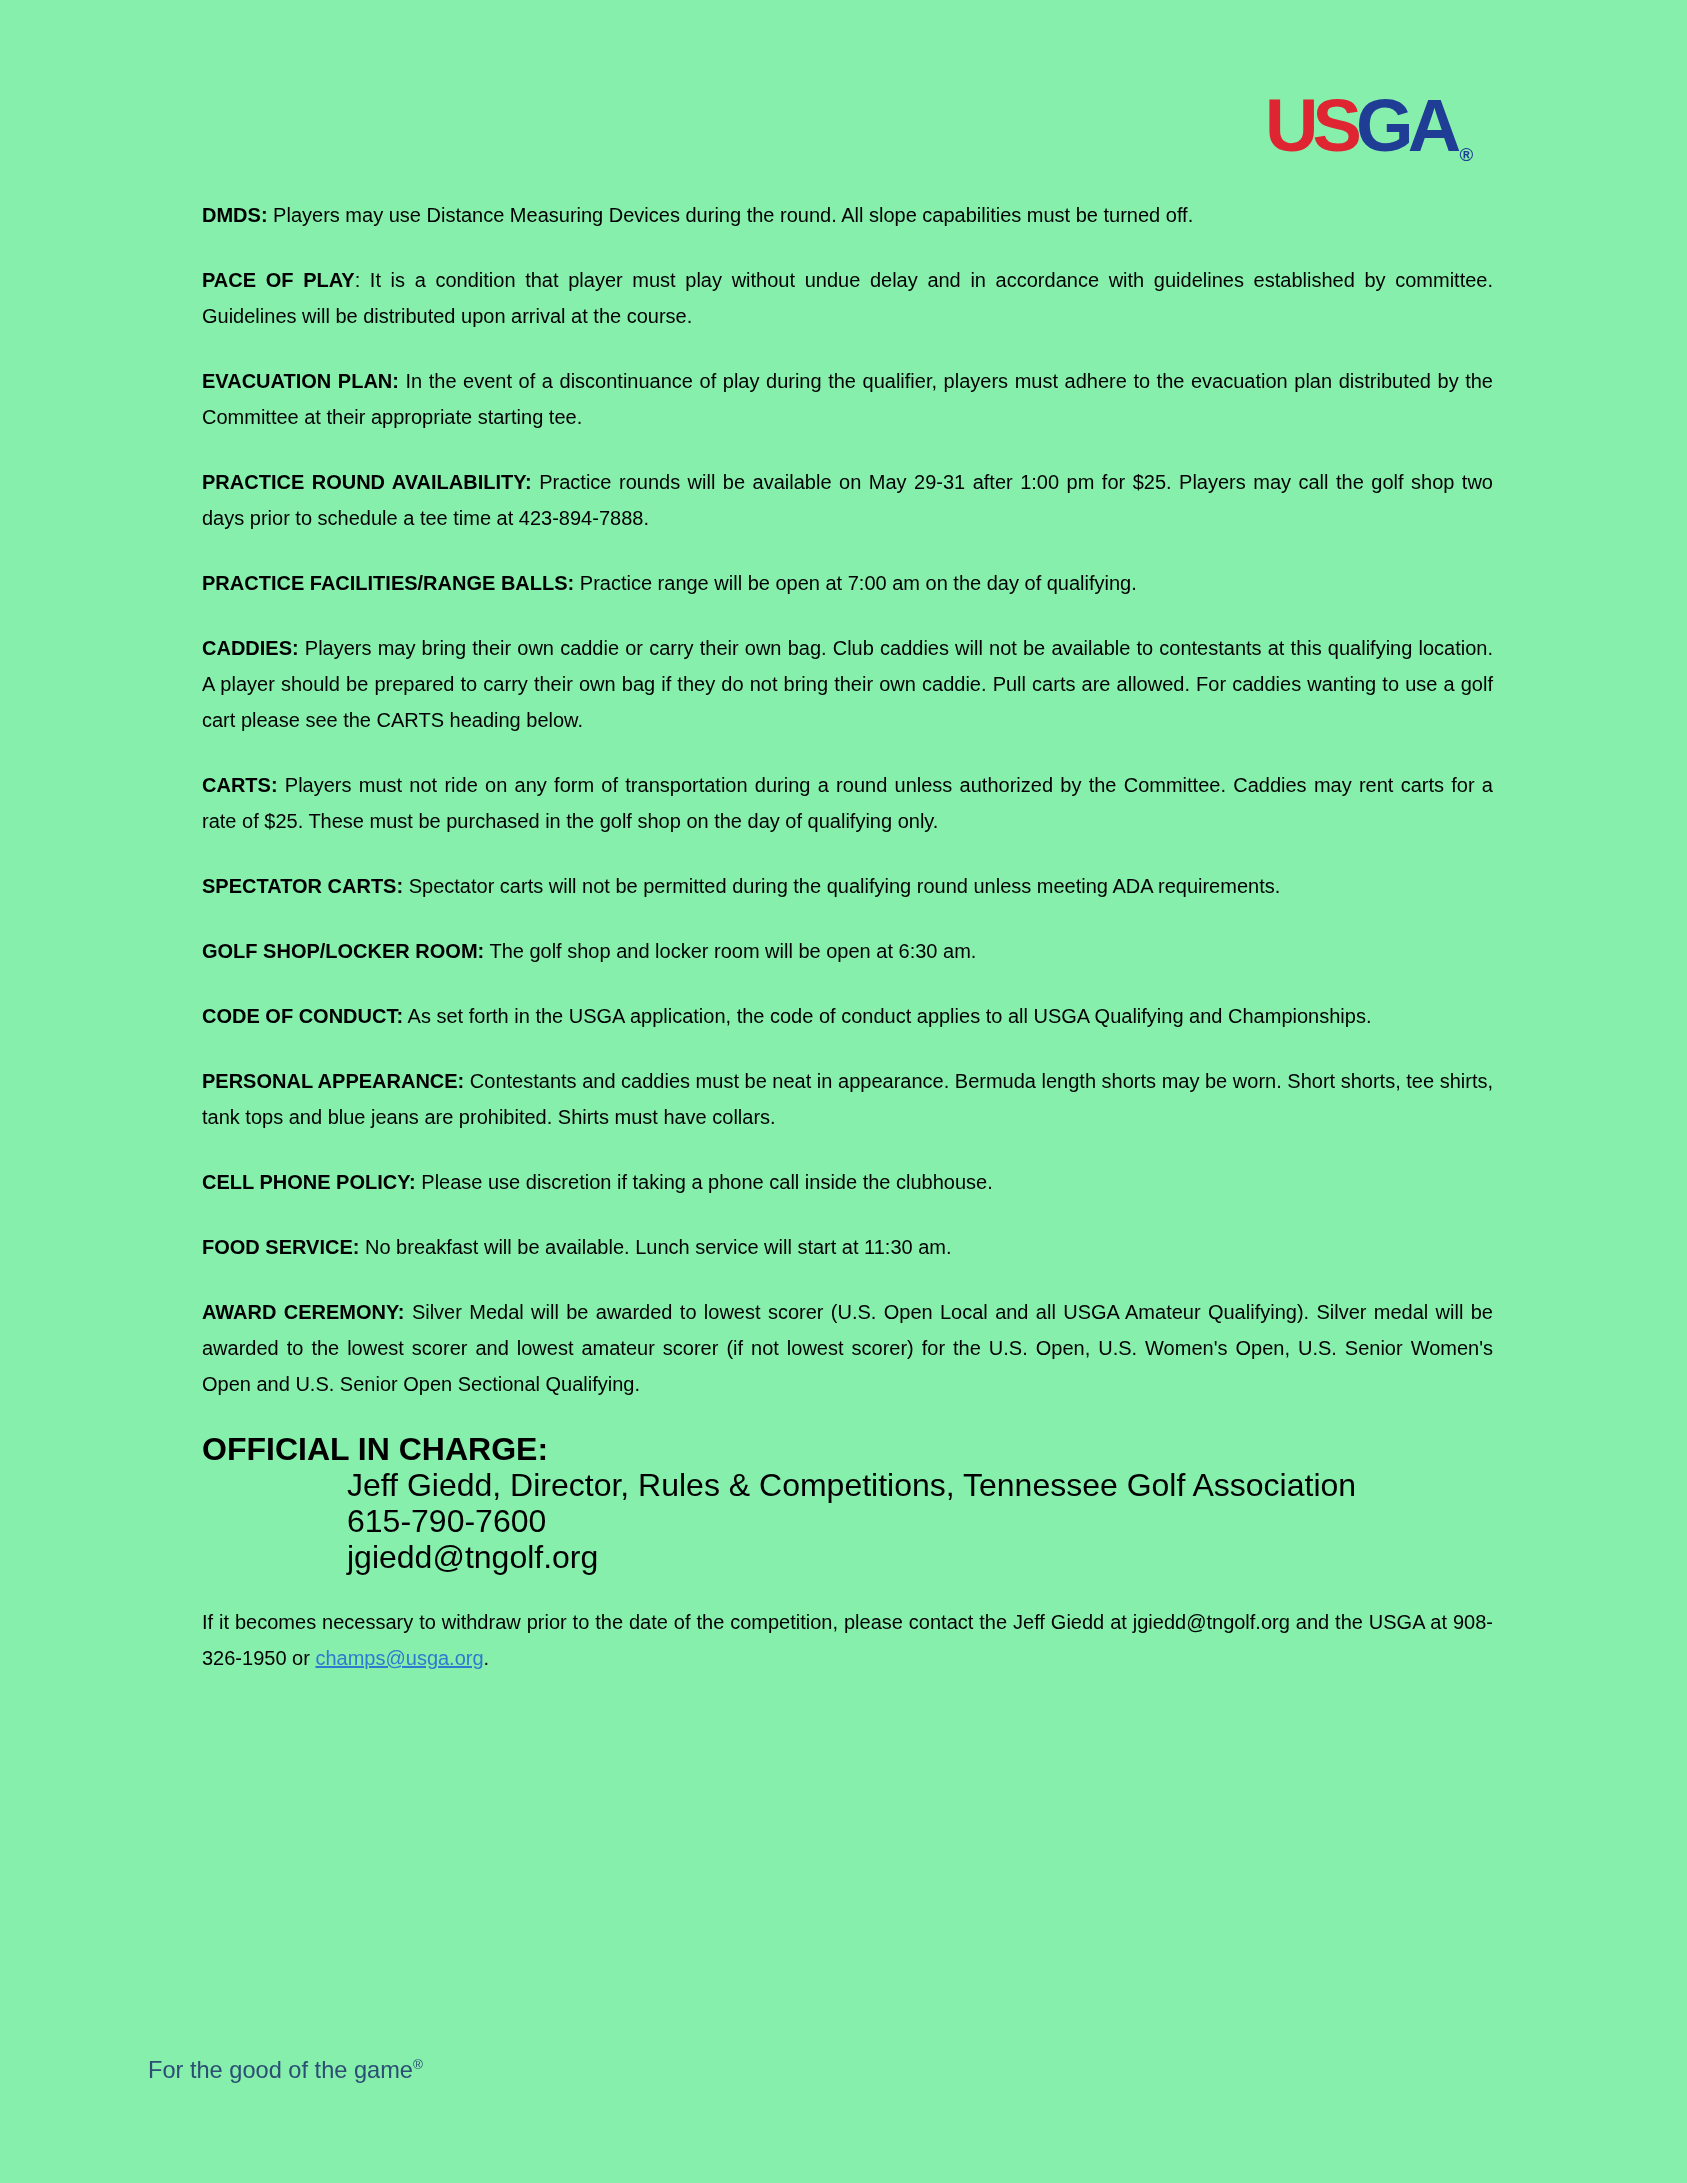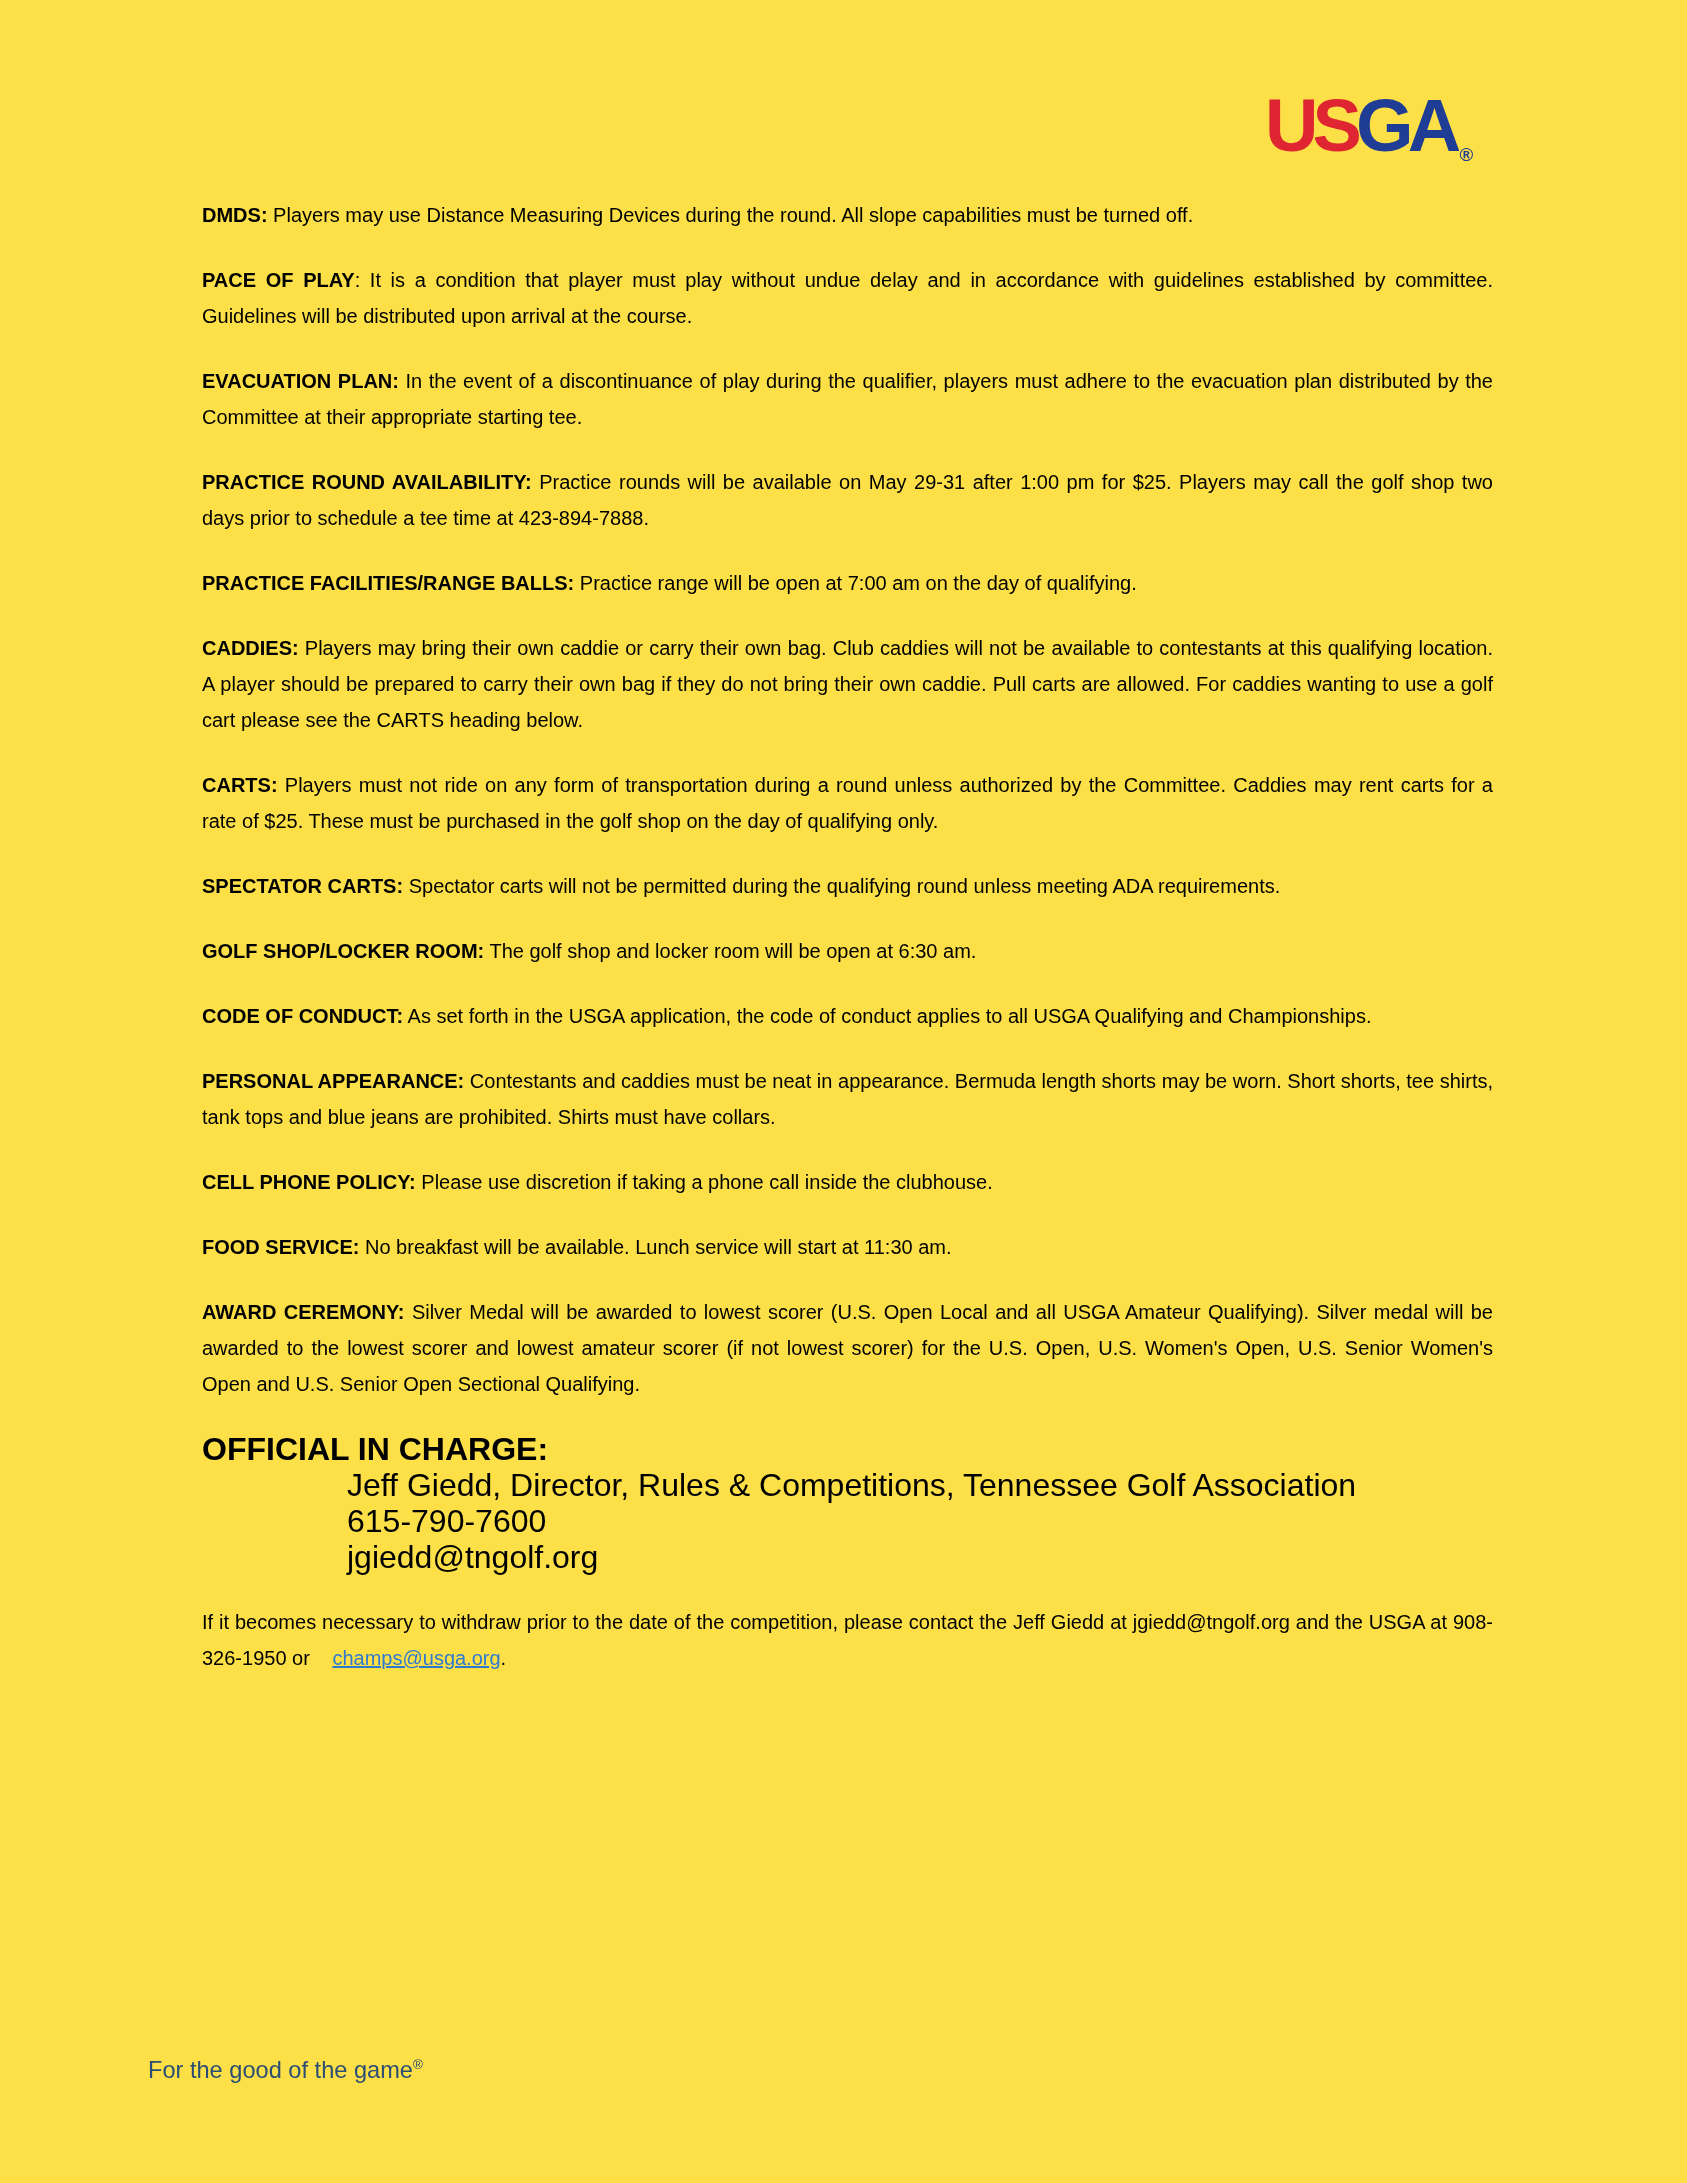--- a/index.html
+++ b/index.html
@@ -1,18 +1,18 @@
 <!DOCTYPE html>
 <html style="font-size:13.5px"><head>
 <meta charset="utf-8">
 <title>Document</title>
 <style>
   html,body { margin:0; padding:0; background:#ffffff; }
   .page {
-    position:relative; width:1687px; height:2183px; background:#fde047;
+    position:relative; width:1687px; height:2183px; background:#86efac;
     font-family:"Liberation Sans","DejaVu Sans",sans-serif; color:#000000;
     overflow:hidden;
   }
   .logo {
     position:absolute; top:89px; left:1265px;
     font-weight:700; font-size:74px; letter-spacing:-5.9px; line-height:1;
     white-space:nowrap;
   }
   .logo-us { color:#df2432; }
   .logo-ga { color:#203d96; }
@@ -21,21 +21,21 @@
     position:absolute; left:202px; top:0; width:1291px; padding-top:197px;
   }
   p.section {
     margin:0 0 29px 0; font-size:20px; line-height:36px; text-align:justify;
   }
   b.hd { font-weight:700; }
   .oic { margin:0 0 29px 0; font-size:32px; line-height:36px; }
   .oic-label { margin:0; }
   .oic-lines { padding-left:145px; }
   .closing { margin-bottom:0; }
-  a.email-link { color:#2e7ad0; text-decoration:underline;margin-left:17px; }
+  a.email-link { color:#2e7ad0; text-decoration:underline; }
   .footer {
     position:absolute; left:148px; top:2058px;
     color:#2b4e74; font-size:23.6px; font-weight:400; line-height:1;
   }
   .footer sup { font-size:13.5px; vertical-align:super; }
 </style>
 </head>
 <body>
 
 <div class="page">

